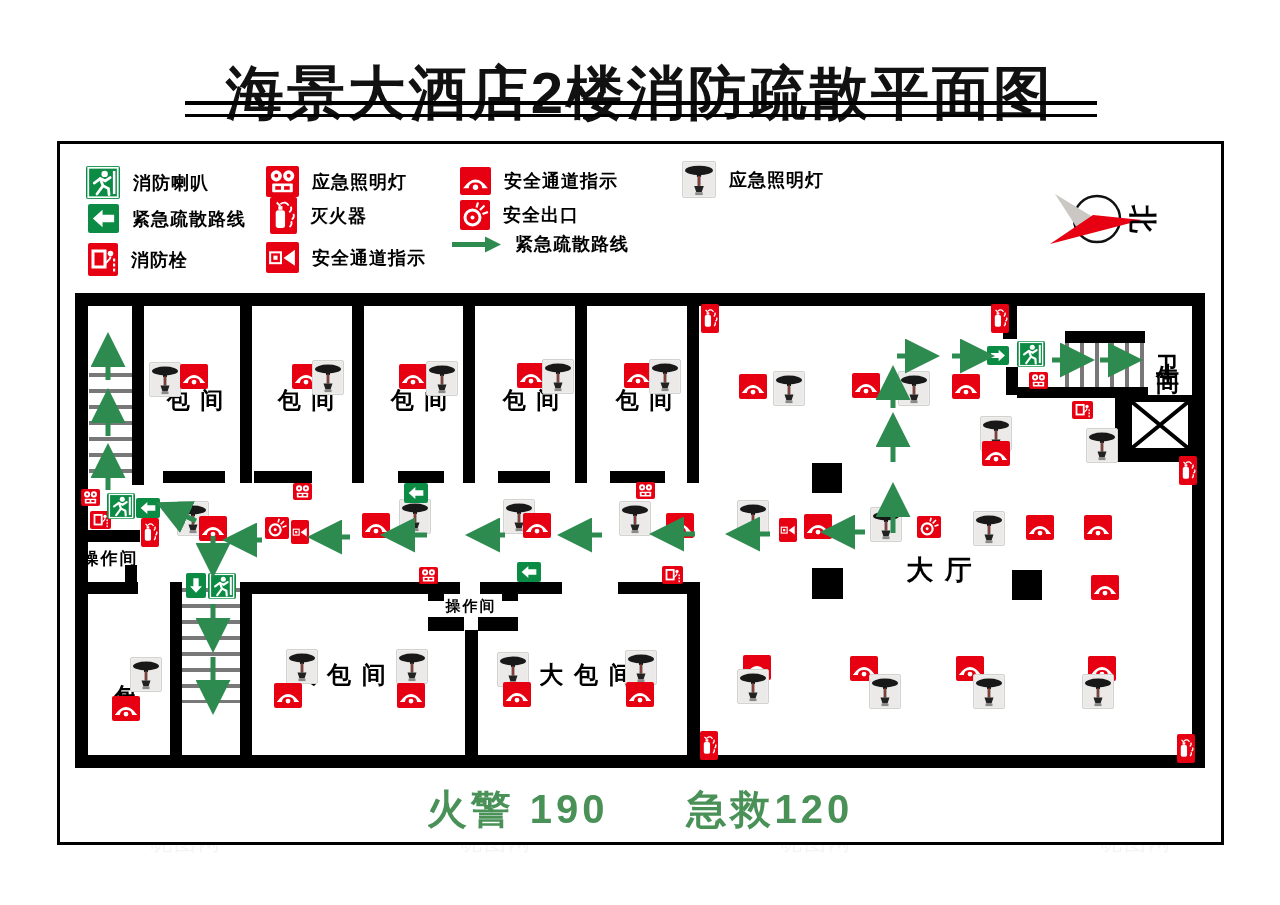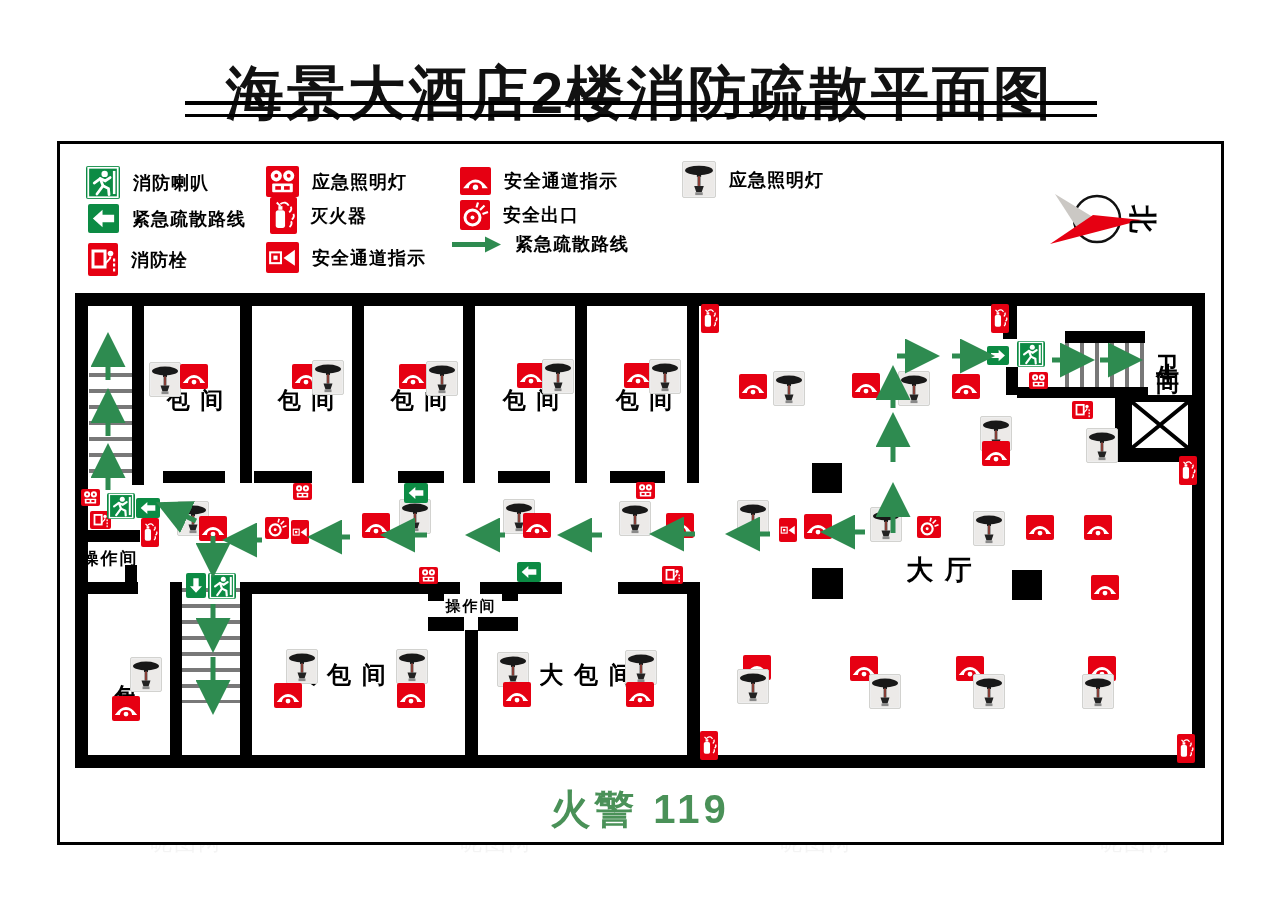--- a/index.html
+++ b/index.html
@@ -910,14 +910,15 @@
   </div>
 
 <svg id="compass" viewBox="0 0 130 66">
   <circle cx="52" cy="33" r="23" fill="none" stroke="#111" stroke-width="2.5"></circle>
   <polygon points="10,8 56,36 32,42" fill="#cbc8c4"></polygon>
   <polygon points="5,58 97,34 48,29" fill="#e60012"></polygon>
 </svg>
 <div id="north-label">北</div>
 
 <div id="hotlines" style="color: rgb(74, 145, 88);">
-  <span>火警 119</span>
+  <span>火警 190</span>
+  <span>急救120</span>
 </div>
 
 </body></html>

